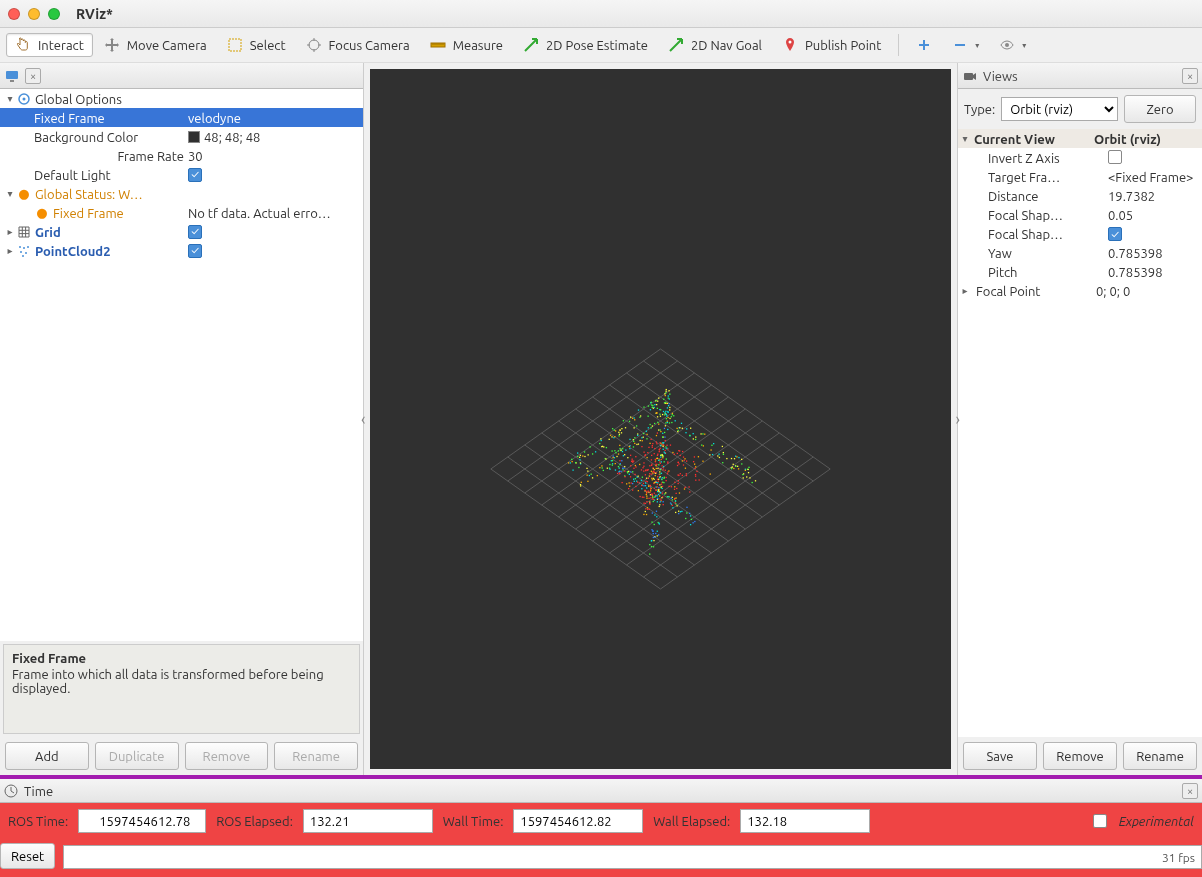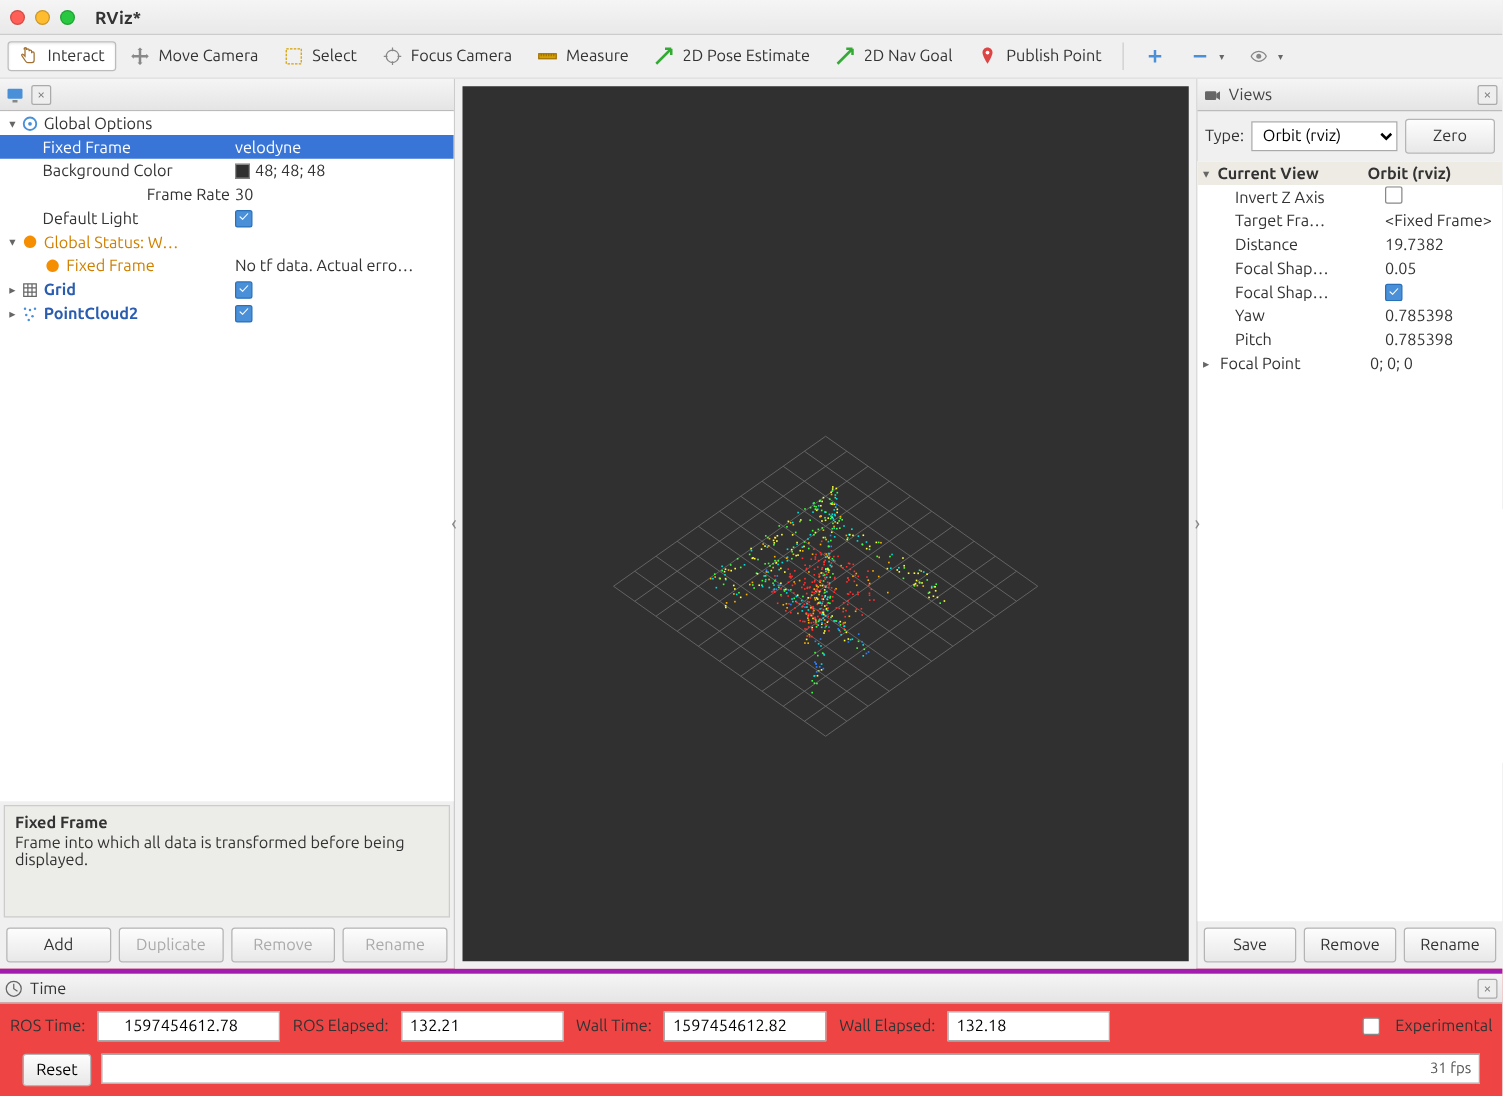--- a/index.html
+++ b/index.html
@@ -76,21 +76,21 @@
 
 
 .time-panel { border-top:4px solid #a21caf; background:#ef4444; }
 .time-hdr { display:flex; align-items:center; height:24px; padding:2px 4px; background:linear-gradient(to bottom,#f5f5f5,#e5e5e5); border-bottom:1px solid #bbb; }
 .time-hdr .clock { margin-right:6px; }
 .time-hdr .hdr-close { margin-left:auto; width:16px; height:16px; border:1px solid #aaa; border-radius:2px; display:flex; align-items:center; justify-content:center; font-size:11px; color:#777; cursor:pointer; background:#eee;}
 .time-row { display:flex; align-items:center; gap:10px; padding:6px 8px; }
 .time-row label { white-space:nowrap; }
 .time-row input[type=text] { height:24px; border:1px solid #aaa; padding:2px 6px; background:#fff; }
 .time-row .spacer { flex:1; }
-.time-row2 { display:flex; align-items:flex-start; gap:8px; padding:4px 18px 8px; }
+.time-row2 { display:flex; align-items:flex-end; gap:8px; padding:4px 0 8px; }
 .time-row2 .track { flex:1; height:24px; border:1px solid #aaa; background:#fff; position:relative; }
 .time-row2 .fps { position:absolute; right:6px; top:50%; transform:translateY(-50%); color:#555; font-size:12px; }
 .reset-btn { height:26px; padding:0 10px; border:1px solid #b5b5b5; border-radius:3px; background:linear-gradient(to bottom,#fdfdfd,#e8e8e8); cursor:pointer; }
 
 svg { display:block; }
 </style>
 </head>
 <body>
 
 <div class="titlebar">
@@ -1146,29 +1146,29 @@
         <svg width="14" height="14" viewBox="0 0 14 14">
           <circle cx="7" cy="7" r="6" fill="none" stroke="#666"></circle>
           <path d="M7 3v4l3 2" stroke="#666" fill="none"></path>
         </svg>
       </span>
     <span>Time</span>
     <span class="hdr-close">×</span>
   </div>
   <div class="time-row">
     <label>ROS Time:</label>
-    <input type="text" style="width: 146px; padding-left: 20px;" value="1597454612.78">
+    <input type="text" style="width: 128px; padding-left: 20px;" value="1597454612.78">
     <label>ROS Elapsed:</label>
     <input type="text" style="width: 130px;" value="132.21">
     <label>Wall Time:</label>
     <input type="text" style="width: 130px;" value="1597454612.82">
     <label>Wall Elapsed:</label>
     <input type="text" style="width: 130px;" value="132.18">
     <span class="spacer"></span>
-    <label style="display:flex;align-items:center;gap:12px;">
+    <label style="display:flex;align-items:center;gap:12px;font-style:italic;">
         <span class="checkbox"></span>
         <span>Experimental</span>
       </label>
   </div>
   <div class="time-row2">
     <button class="reset-btn">Reset</button>
     <div class="track">
         <span class="fps">31 fps</span>
       </div>
   </div>

